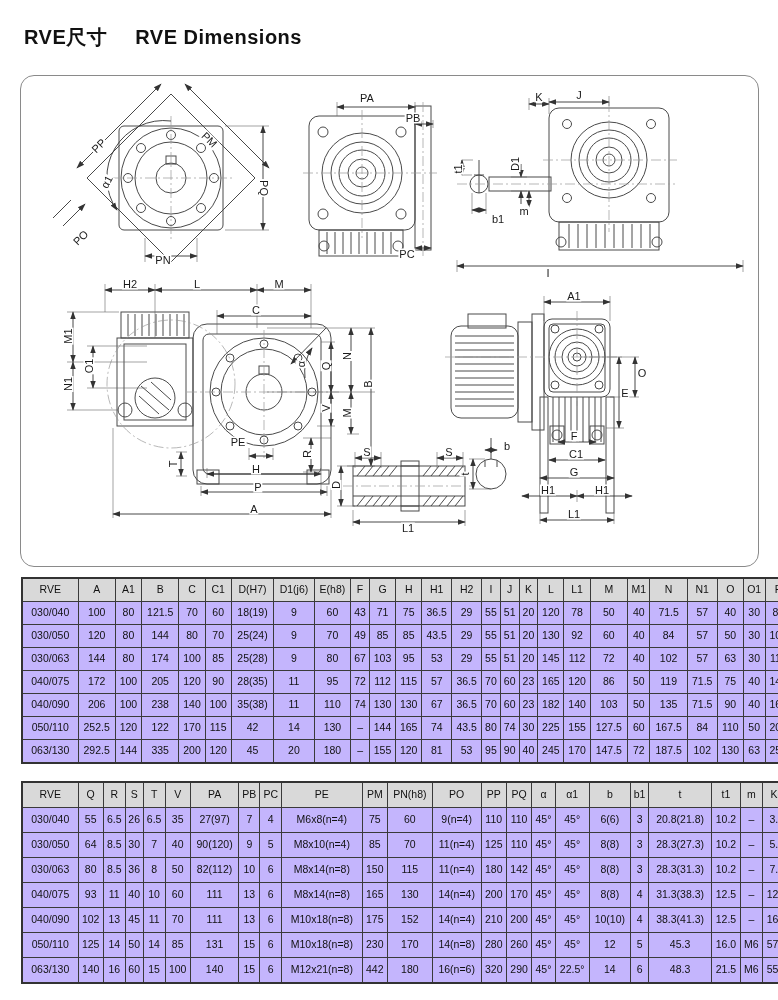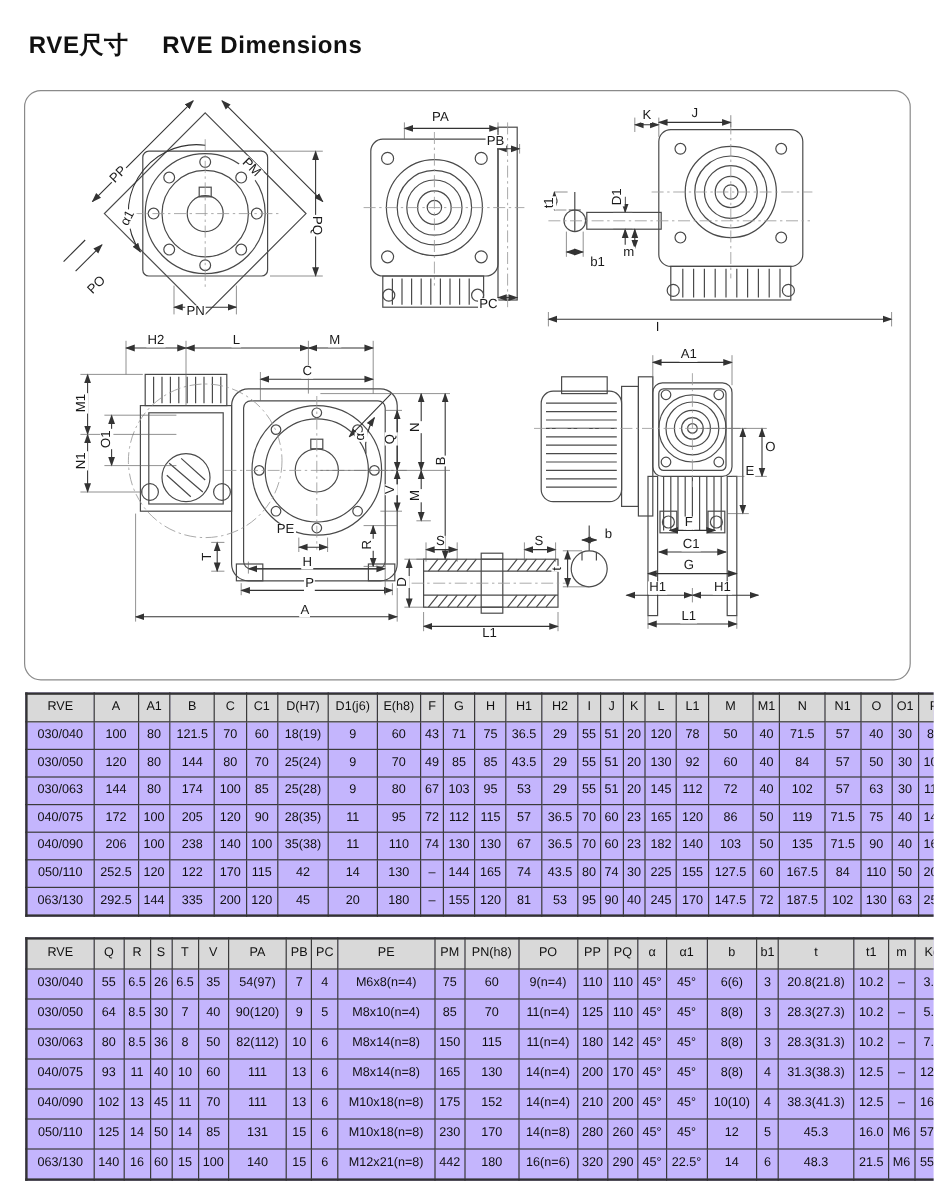--- a/index.html
+++ b/index.html
@@ -560,21 +560,21 @@
       </tr>
     </thead>
     <tbody>
       <tr>
         <td>030/040</td>
         <td>55</td>
         <td>6.5</td>
         <td>26</td>
         <td>6.5</td>
         <td>35</td>
-        <td>54(97)</td>
+        <td>27(97)</td>
         <td>7</td>
         <td>4</td>
         <td>M6x8(n=4)</td>
         <td>75</td>
         <td>60</td>
         <td>9(n=4)</td>
         <td>110</td>
         <td>110</td>
         <td>45°</td>
         <td>45°</td>

